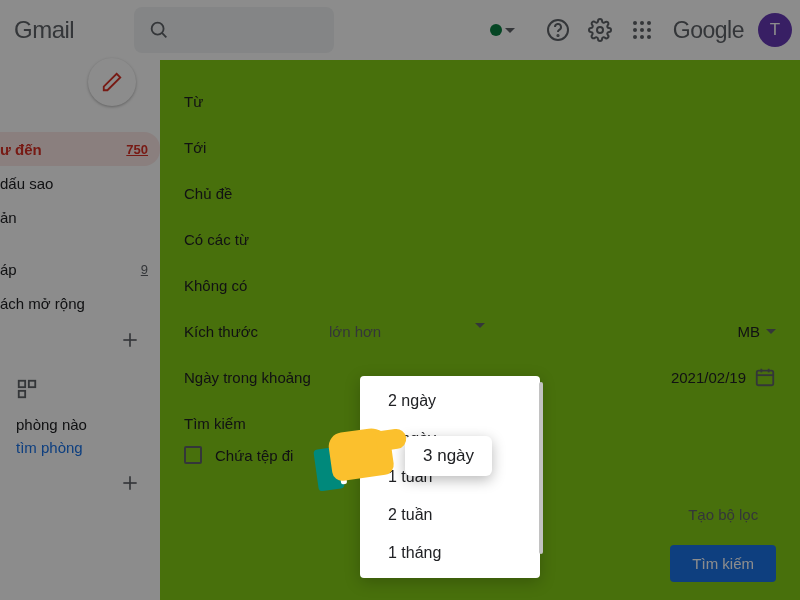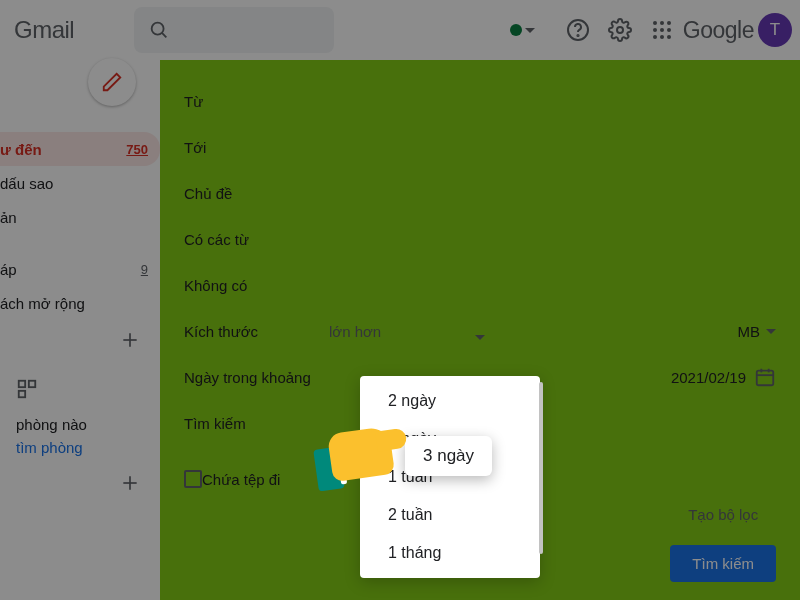--- a/index.html
+++ b/index.html
@@ -9,21 +9,21 @@
   
   .header { height: 60px; display: flex; align-items: center; padding: 0 8px; }
   .logo { font-size: 24px; color: #5f6368; margin-left: 6px; margin-right: 60px; letter-spacing: -0.5px; }
   .search-bar { flex: 0 0 auto; width: 200px; height: 46px; background: #f1f3f4; border-radius: 8px; display: flex; align-items: center; padding: 0 14px; margin-right: 8px; }
   .search-icon { color: #5f6368; }
   .header-spacer { flex: 1; }
   .status-dot-wrap { display: flex; align-items: center; gap: 3px; margin-right: 16px; padding: 6px; border-radius: 16px; }
   .status-dot { width: 12px; height: 12px; background: #0a8043; border-radius: 50%; }
   .caret-down { width: 0; height: 0; border-left: 5px solid transparent; border-right: 5px solid transparent; border-top: 5px solid #5f6368; }
   .header-icon { width: 40px; height: 40px; display: flex; align-items: center; justify-content: center; border-radius: 50%; color: #5f6368; margin: 0 1px; }
-  .google-logo { font-size: 23px; color: #5f6368; margin: 0 0; letter-spacing: -0.5px; }
+  .google-logo { font-size: 23px; color: #5f6368; margin: 0 10px; letter-spacing: -0.5px; }
   .avatar { width: 34px; height: 34px; background: #673ab7; border-radius: 50%; color: #fff; display: flex; align-items: center; justify-content: center; font-size: 17px; margin-left: 4px; }
   
   .main { display: flex; height: 540px; }
   .sidebar { width: 160px; padding-top: 12px; position: relative; }
   .compose { position: absolute; top: -2px; right: 24px; width: 48px; height: 48px; border-radius: 50%; background: #fff; box-shadow: 0 1px 3px rgba(0,0,0,0.3); display: flex; align-items: center; justify-content: center; }
   .sidebar-items { margin-top: 60px; }
   .sidebar-item { height: 34px; display: flex; align-items: center; padding: 0 12px 0 0; color: #202124; font-size: 15px; }
   .sidebar-item .label { flex: 1; overflow: hidden; white-space: nowrap; text-overflow: clip; }
   .sidebar-item .count { font-size: 13px; text-decoration: underline; }
   .sidebar-item.active { background: #fce8e6; border-radius: 0 16px 16px 0; color: #d93025; font-weight: 600; }
@@ -33,24 +33,24 @@
   .plus-row { height: 40px; display: flex; align-items: center; justify-content: flex-end; padding-right: 20px; color: #5f6368; font-size: 22px; }
   .meet-section { margin-top: 18px; padding-left: 16px; }
   .meet-icon-row { display: flex; gap: 6px; margin-bottom: 14px; padding-left: 0; }
   .meet-icon { color: #5f6368; }
   .meet-text { font-size: 15px; color: #202124; line-height: 1.5; }
   .meet-text .link { color: #1a73e8; }
   
   .search-panel { flex: 1; background: #84cc16; padding: 18px 24px 0 24px; position: relative; }
   .form-row { display: flex; align-items: center; min-height: 46px; color: #5f6368; font-size: 15px; }
   .form-row .fld-label { width: 145px; color: #202124; font-size: 15px; }
-  .sel-item { display: flex; align-items: flex-end; gap: 4px; }
+  .sel-item { display: flex; align-items: flex-start; gap: 4px; }
   .date-row .date-val { margin-left: auto; margin-right: 8px; color: #202124; }
   .cal-icon { color: #5f6368; }
-  .attach-row { display: flex; align-items: center; gap: 0; margin-top: 24px; color: #202124; font-size: 15px; }
+  .attach-row { display: flex; align-items: center; gap: 13px; margin-top: 0; color: #202124; font-size: 15px; }
   .checkbox { width: 18px; height: 18px; border: 2px solid #5f6368; border-radius: 2px; }
   .bottom-row { position: absolute; bottom: 18px; right: 24px; display: flex; align-items: center; gap: 22px; flex-direction: column; }
   .filter-link { color: #5f6368; font-size: 15px; }
   .search-btn { background: #1a73e8; color: #fff; border: none; border-radius: 4px; padding: 10px 22px; font-size: 15px; font-weight: 500; }
   .mb-wrap { margin-left: auto; display: flex; align-items: center; gap: 6px; color: #202124; }
   
   .dropdown { position: absolute; z-index: 100; background: #fff; border-radius: 4px; box-shadow: 0 4px 16px rgba(0,0,0,0.22); padding: 6px 0; width: 180px; left: 360px; top: 376px; }
   .dropdown .opt { padding: 10px 28px; font-size: 16px; color: #202124; }
   .dd-scroll { position: absolute; right: -3px; top: 6px; width: 4px; height: 172px; background: #c2c2c2; border-radius: 2px; }
   

